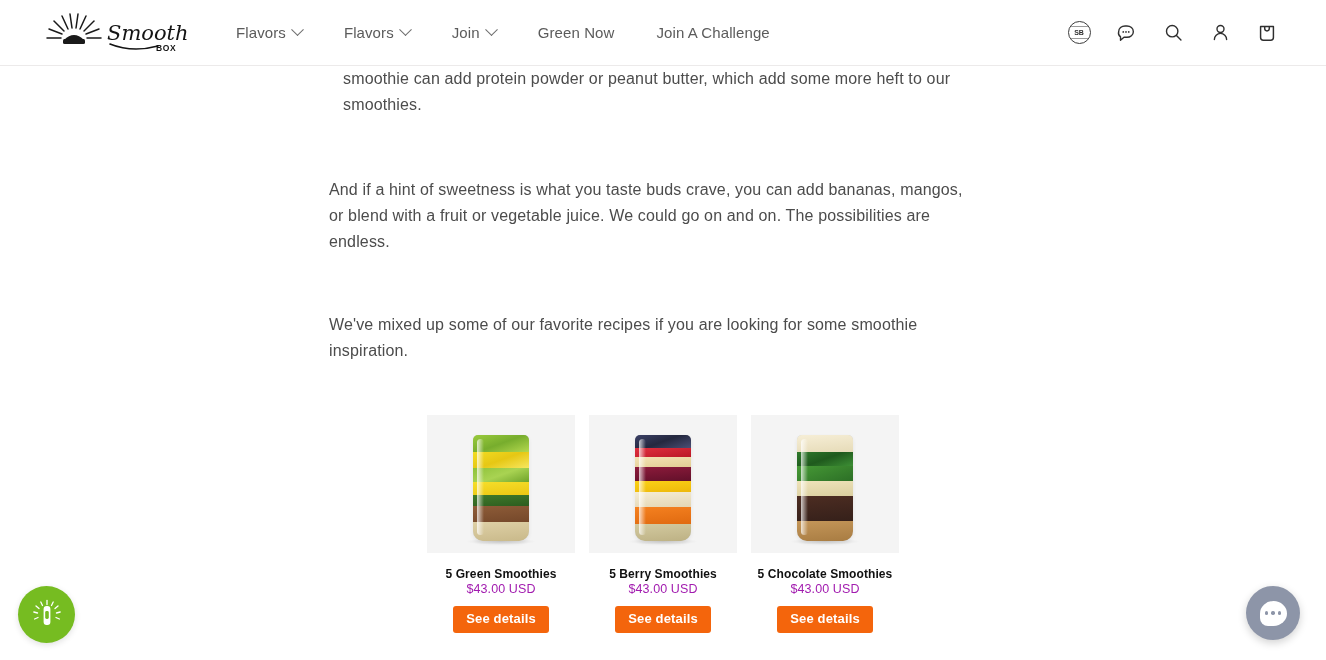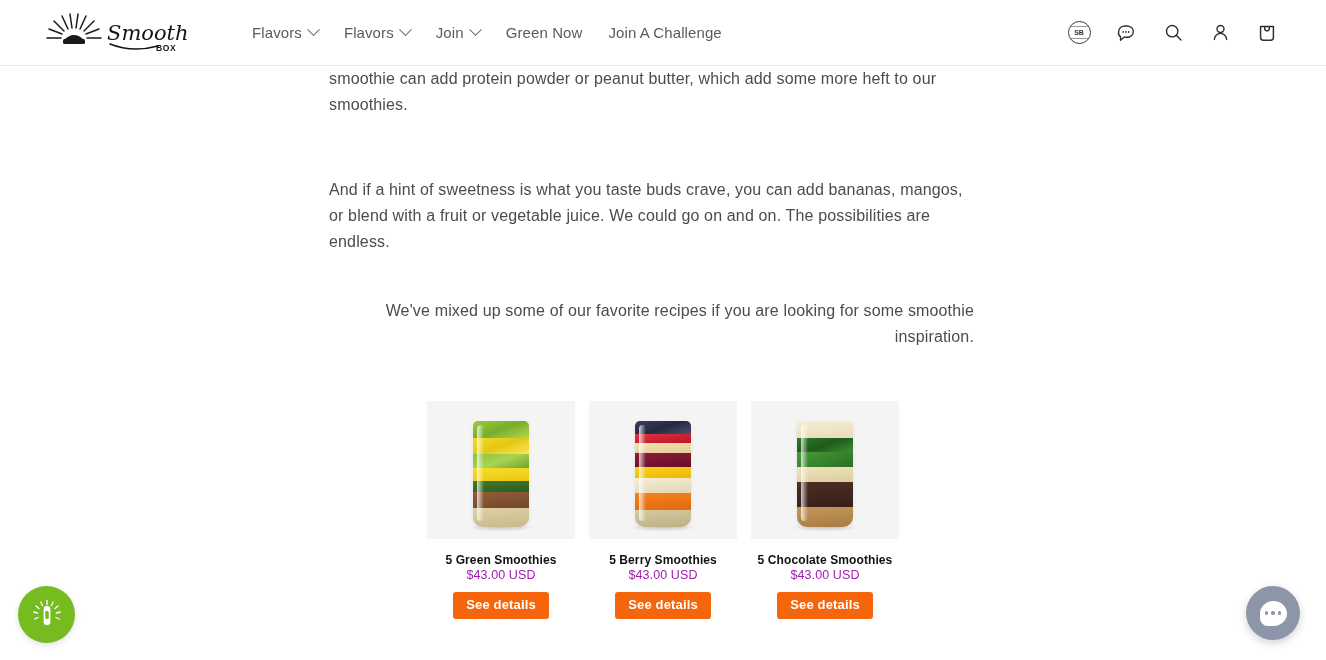--- a/index.html
+++ b/index.html
@@ -36,22 +36,22 @@
     height: 46px;
     flex: 0 0 auto;
     margin-right: 30px;
   }
 
   .logo-svg { display: block; }
 
   .main-nav {
     display: flex;
     align-items: center;
-    gap: 26px;
-    margin-left: 28px;
+    gap: 42px;
+    margin-left: 12px;
   }
 
   .nav-item {
     display: flex;
     align-items: center;
     gap: 7px;
     font-size: 15px;
     color: #5b5b5b;
     letter-spacing: 0.1px;
     cursor: pointer;
@@ -134,23 +134,23 @@
   }
 
   .para {
     font-size: 16px;
     line-height: 26px;
     color: #4c4c4c;
     letter-spacing: 0.15px;
     font-family: "Liberation Sans", sans-serif;
   }
 
-  .para.first { margin-top: 0px; }
+  .para.first { margin-top: 0px; margin-left: 14px; }
   .para.second { margin-top: 59px; }
-  .para.third { margin-top: 43px; text-align: right; }
+  .para.third { margin-top: 57px; }
 
   
   .products-section {
     width: 100%;
     margin-top: 51px;
     text-align: center;
   }
 
   .section-title {
     font-size: 20px;

